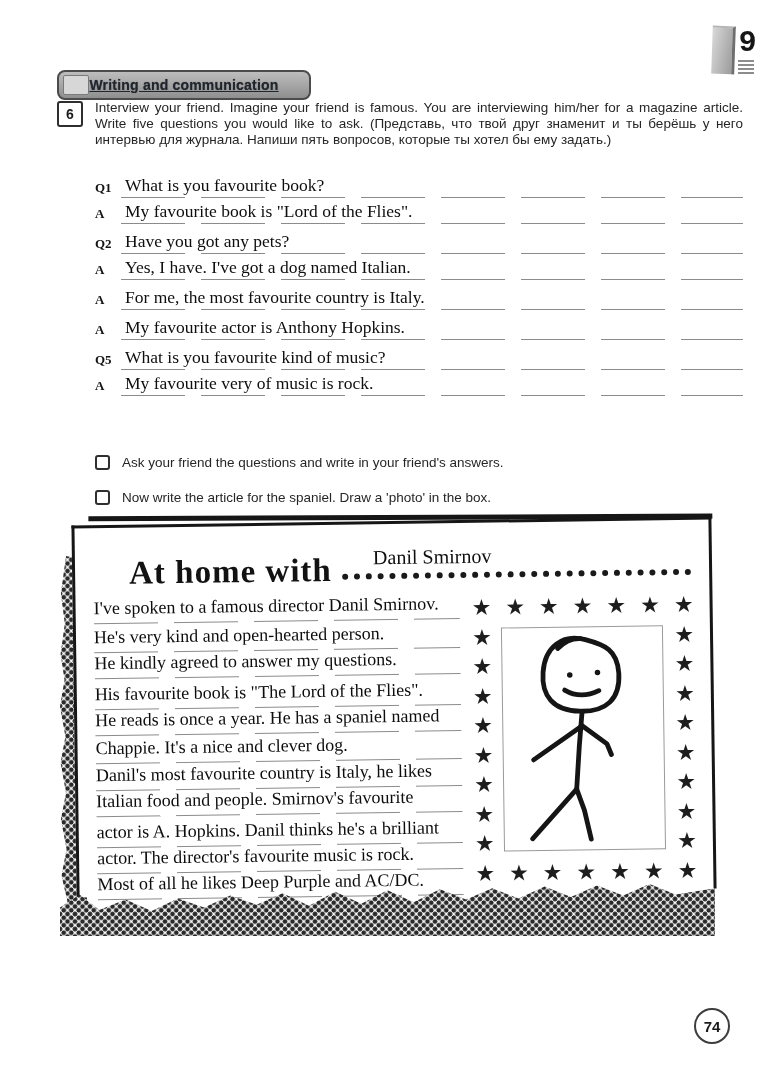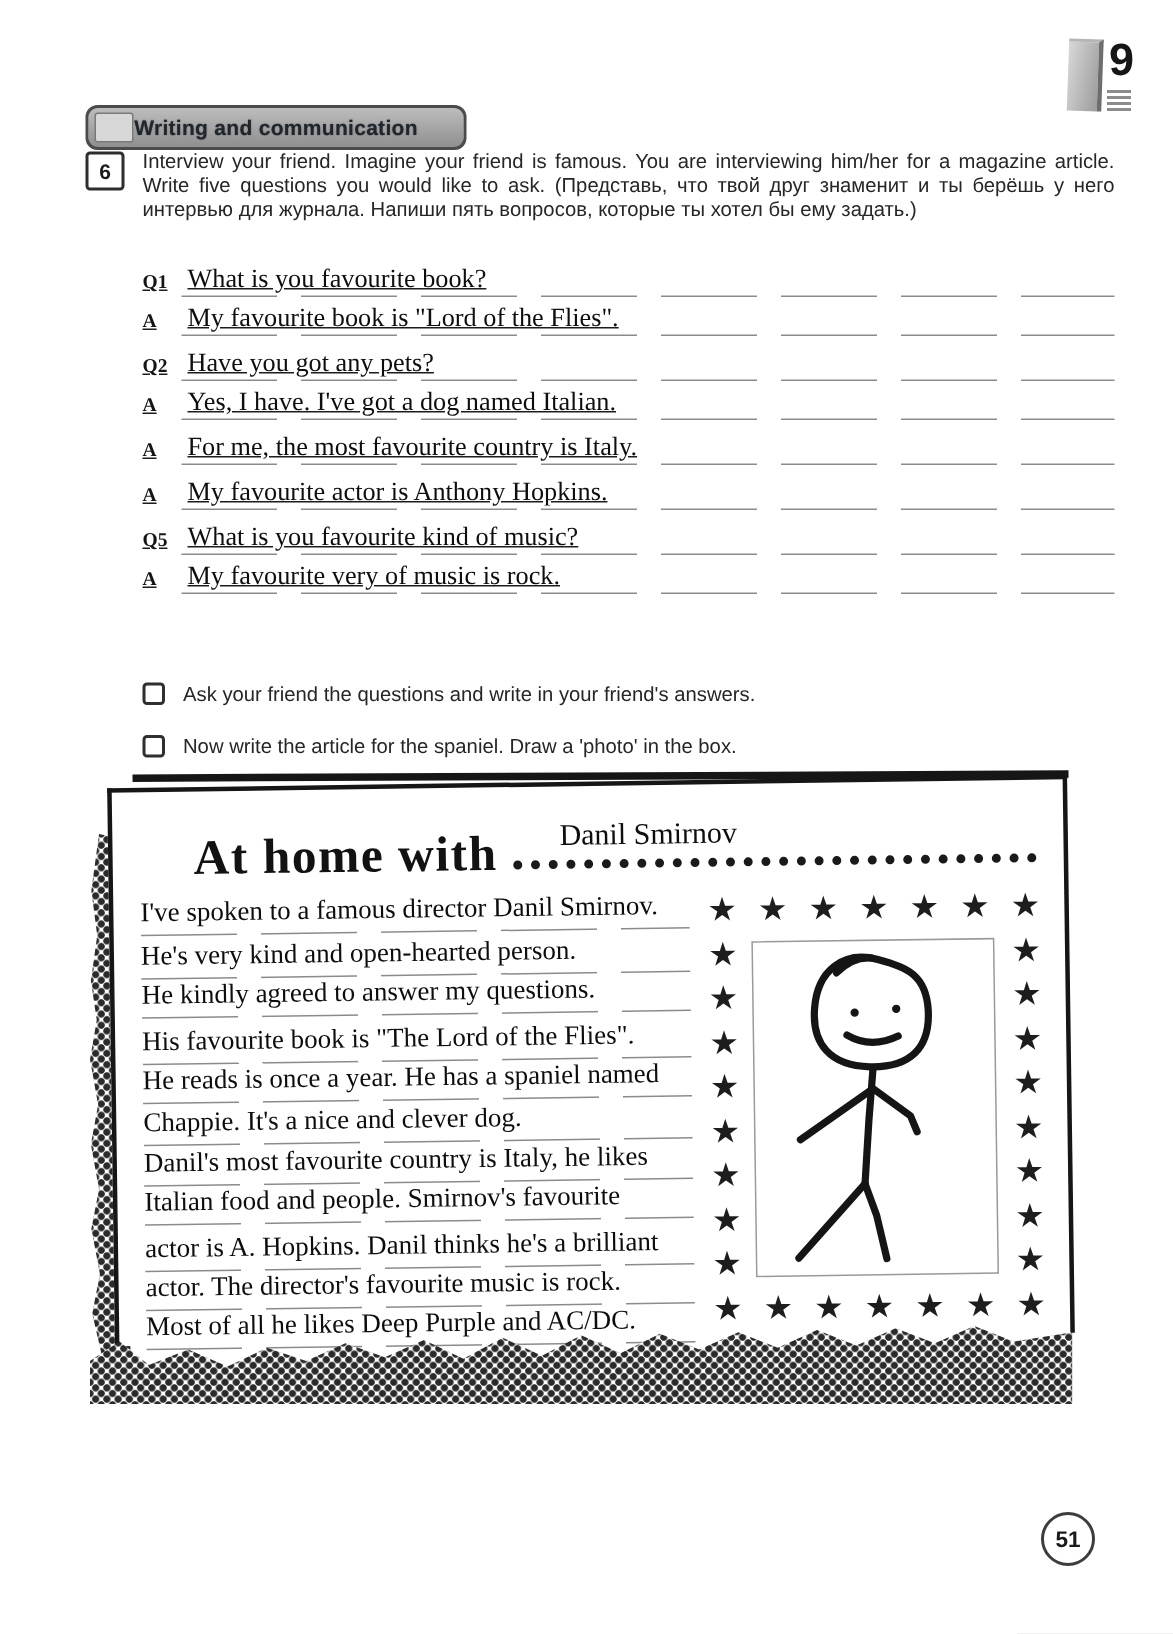--- a/index.html
+++ b/index.html
@@ -15,31 +15,31 @@
   .unit-hatch{position:absolute;right:6px;top:40px;width:16px;height:16px;
               background:repeating-linear-gradient(0deg,#8c8c8c 0 2px,transparent 2px 4px);}
 
   
   .banner{position:absolute;left:57px;top:70px;width:250px;height:26px;
           background:linear-gradient(#bdbdbd,#8f8f8f);border:2px solid #4b4b4b;border-radius:8px;
           display:flex;align-items:center;justify-content:center;}
   .banner-tab{position:absolute;left:4px;top:3px;bottom:3px;width:24px;background:#d7d7d7;
               border:1px solid #7a7a7a;border-radius:2px;}
   .banner-label{font:700 14px "Liberation Sans",sans-serif;color:#20262e;letter-spacing:.2px;
-                text-shadow:0 0 1px #555;}
+                text-shadow:0 0 1px #555;text-decoration:underline;}
 
   
   .ex-num{position:absolute;left:57px;top:101px;width:22px;height:22px;border:2px solid #2e2e2e;
           border-radius:3px;display:flex;align-items:center;justify-content:center;
           font:700 14px "Liberation Sans",sans-serif;}
   .instructions{position:absolute;left:95px;top:100px;width:648px;font-size:13.5px;line-height:16px;
                 text-align:justify;color:#262626;}
 
   
-  .qa-block{position:absolute;left:95px;top:172px;width:648px;text-decoration:underline;}
+  .qa-block{position:absolute;left:95px;top:172px;width:648px;}
   .qa-row{display:flex;height:26px;align-items:flex-end;}
   .qa-row.ans{margin-bottom:4px;}
   .qa-label{width:26px;font:700 13px "Liberation Serif",serif;color:#141414;padding-bottom:2px;}
   .qa-line{flex:1;height:100%;display:flex;align-items:flex-end;}
   .hand{font:17.5px "Liberation Serif",serif;color:#0e0e0e;white-space:nowrap;padding:0 0 2px 4px;margin-top:35px;}
   .rule{background-image:repeating-linear-gradient(90deg,#8b8b8b 0 64px,rgba(0,0,0,0) 64px 80px);
         background-repeat:no-repeat;background-size:100% 1.5px;background-position:0 100%;}
 
   
   .tasks{position:absolute;left:95px;top:454px;width:648px;}
@@ -251,15 +251,15 @@
             <path d="M68,150 L26,196"></path>
             <path d="M68,150 L75,170 L81,197"></path>
           </svg>
         </div>
       </div>
     </div>
   </div>
 
   <div class="torn-bottom halftone"></div>
 
-  <div class="page-num">51</div>
+  <div class="page-num">74</div>
 
 </div>
 
 </body></html>

